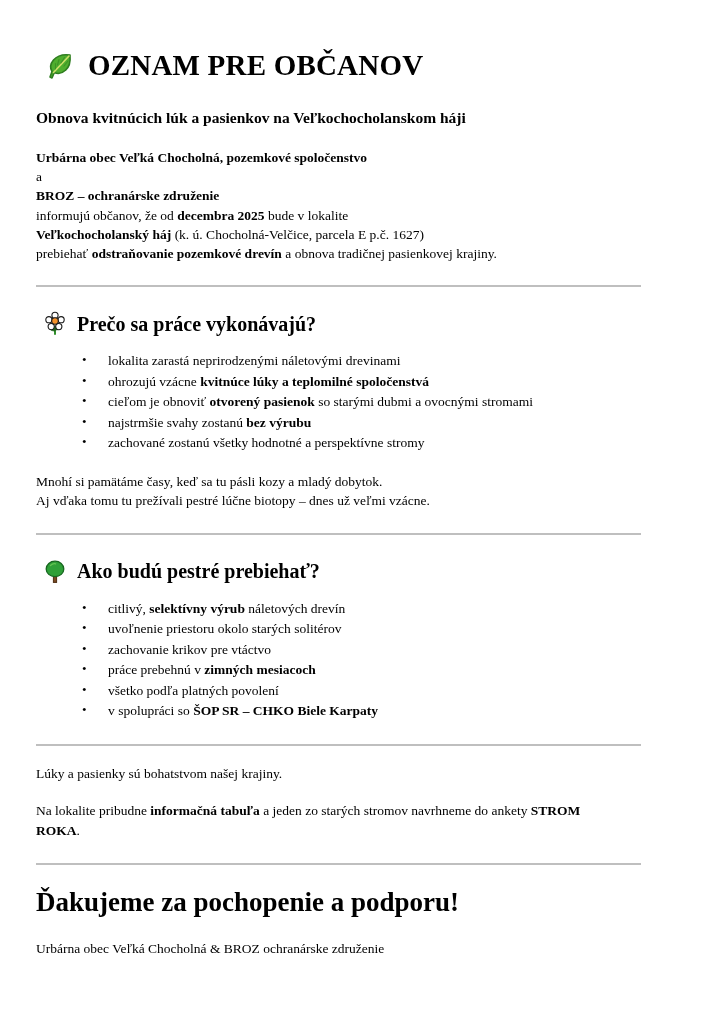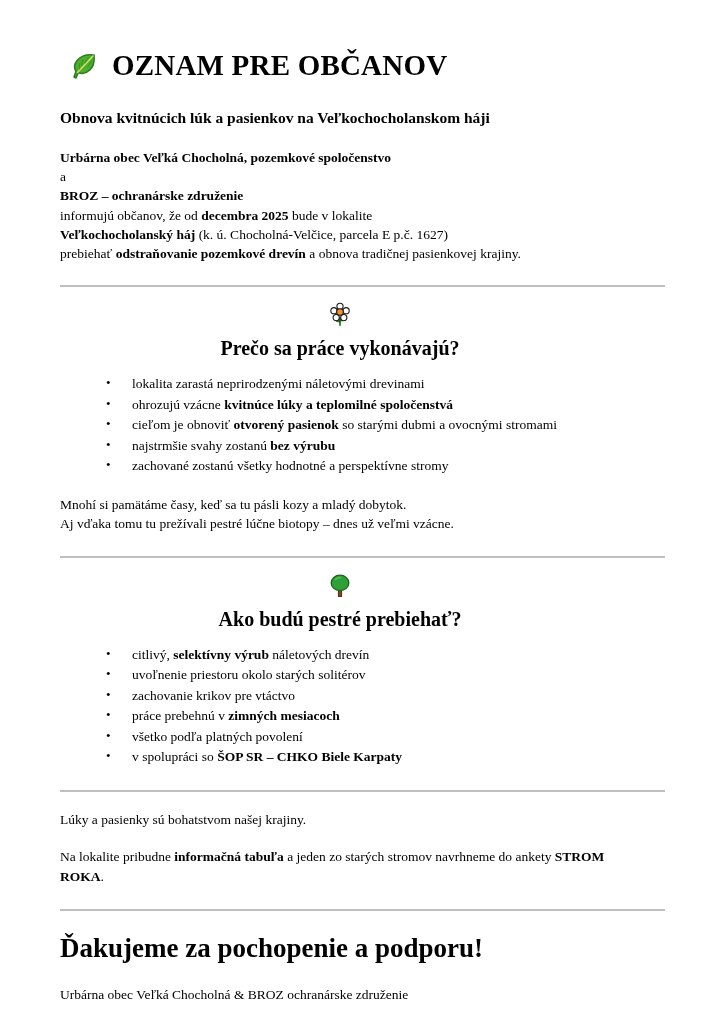--- a/index.html
+++ b/index.html
@@ -12,21 +12,21 @@
     height: 1024px;
     font-family: "Liberation Serif", "DejaVu Serif", serif;
     color: #000000;
     -webkit-font-smoothing: antialiased;
   }
   .page {
     position: relative;
     width: 674px;
     height: 1024px;
     box-sizing: border-box;
-    padding: 40px 60px 0 60px;
+    padding: 40px 60px 0 36px;
   }
 
   
   .doc-title {
     display: flex;
     align-items: center;
     gap: 12px;
     margin: 10px 0 0 8px;
   }
   .doc-title .title-text {
@@ -68,22 +68,21 @@
     border-top: 2px solid #bfbfbf;
     margin: 22px 0 0 0;
     width: 605px;
   }
 
   
   .section-head {
     display: flex;
     align-items: center;
     gap: 9px;
-    margin: 15px 0 0 6px;
-    flex-direction: column;
+    margin: 24px 0 0 6px;
   }
   .section-head .head-text {
     font-size: 20px;
     font-weight: bold;
     line-height: 1.15;
   }
 
   
   ul.bullets {
     margin: 14px 0 0 0;

